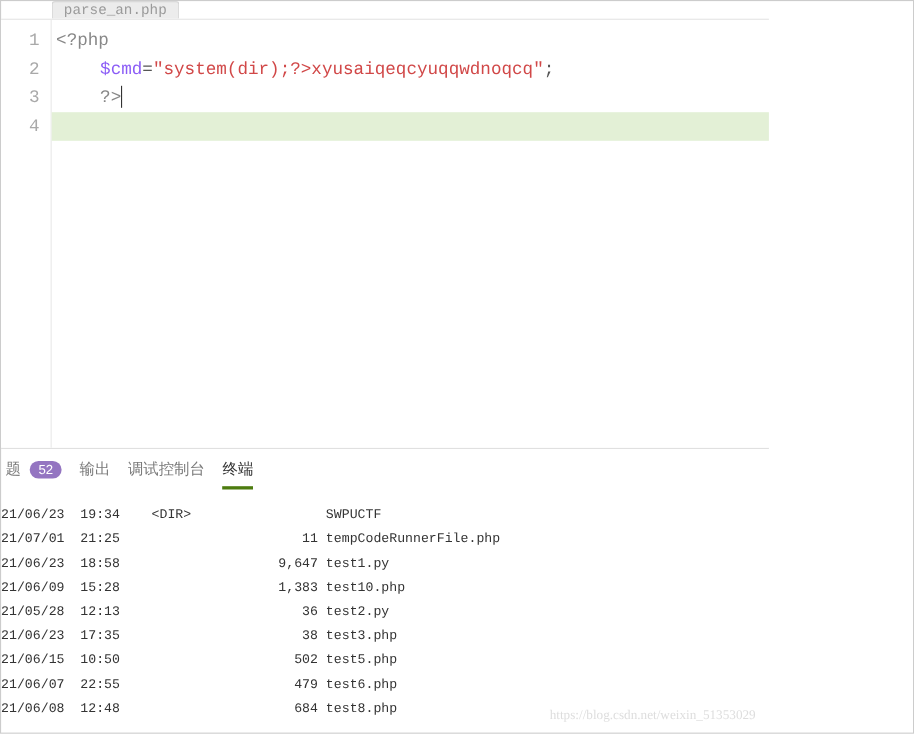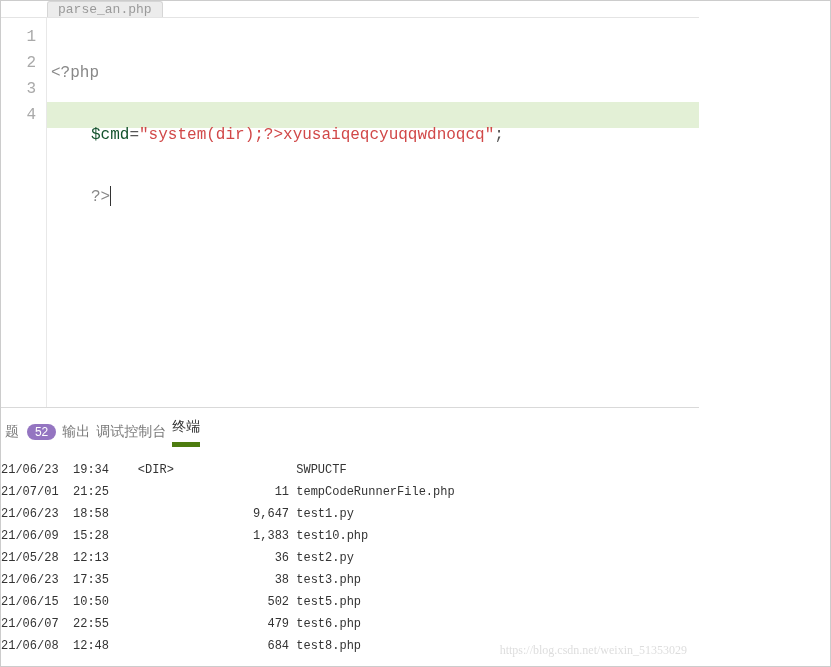--- a/index.html
+++ b/index.html
@@ -56,34 +56,33 @@
   .code-area {
     flex: 1;
     padding-top: 6px;
     font-size: 16px;
     line-height: 26px;
     position: relative;
   }
   .code-line {
     white-space: pre;
     padding-left: 4px;
-    margin-top: 36px;
   }
   .line4-bg {
     position: absolute;
     top: calc(6px + 26px*3);
     left: 0;
     right: 0;
     height: 26px;
     background: #e3f0d6;
     z-index: 0;
   }
   .code-line > span { position: relative; z-index: 1; }
 
-  .tok-var { color: #14532d; }
+  .tok-var { color: #8b5cf6; }
   .tok-str { color: #d14848; }
   .tok-kw  { color: #267f64; font-weight: 600; }
   .tok-pun { color: #555; }
   .tok-php { color: #888; }
 
   .caret {
     position: relative;
     z-index: 2;
     display: inline-block;
     width: 0;
@@ -97,34 +96,34 @@
 
   
   .panel {
     border-top: 1px solid #d9d9d9;
     flex: 1;
     display: flex;
     flex-direction: column;
   }
   .panel-tabs {
     display: flex;
-    align-items: flex-end;
-    gap: 6px;
+    align-items: flex-start;
+    gap: 16px;
     padding: 10px 8px 6px 4px;
     font-family: -apple-system, "Segoe UI", "Microsoft YaHei", sans-serif;
     font-size: 14px;
     color: #7a7a7a;
   }
   .panel-tab {
     cursor: pointer;
     padding-bottom: 6px;
   }
   .panel-tab.active {
     color: #333;
-    border-bottom: 5px solid #4d7c0f;
+    border-bottom: 3px solid #4d7c0f;
   }
   .badge {
     display: inline-block;
     background: #9475c1;
     color: #fff;
     font-size: 12px;
     border-radius: 10px;
     padding: 1px 8px;
     margin-left: 4px;
   }

